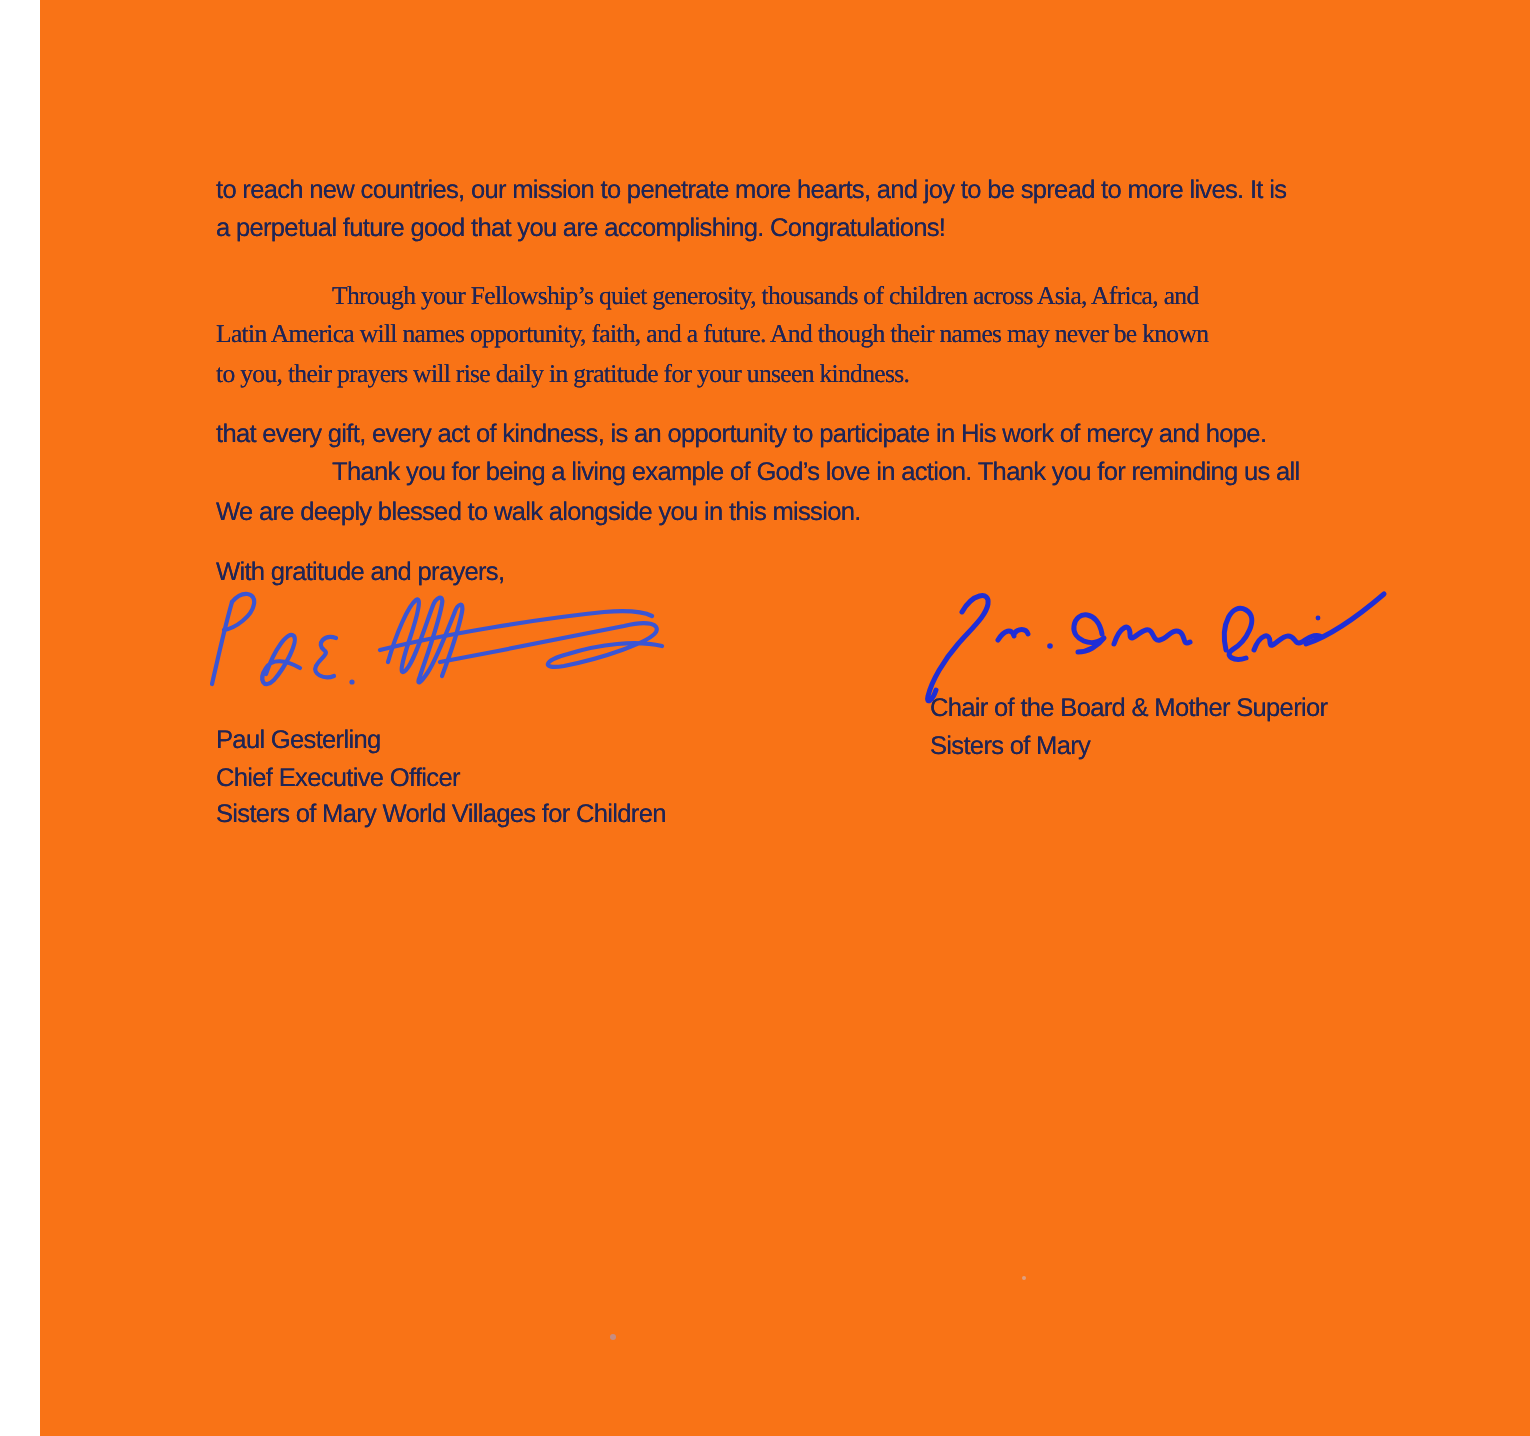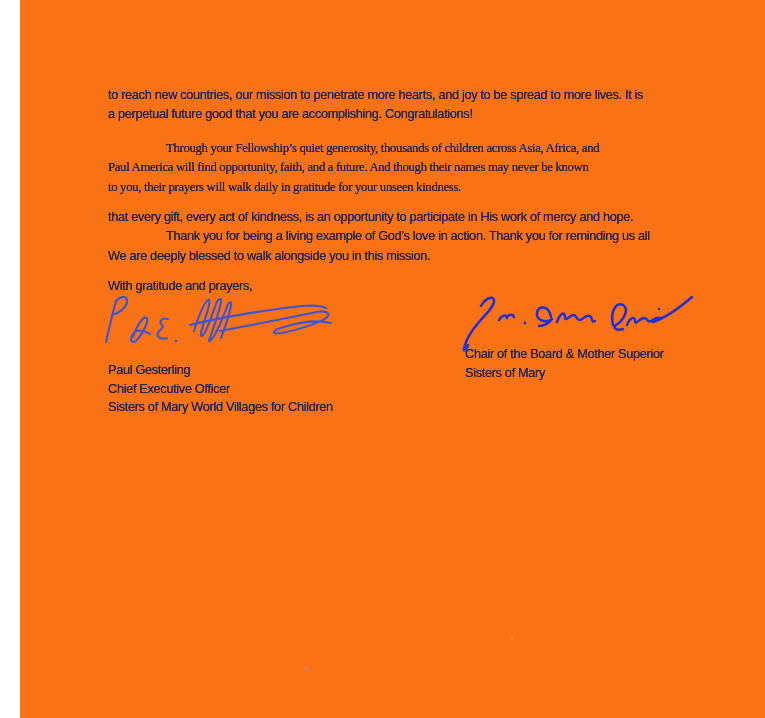--- a/index.html
+++ b/index.html
@@ -55,22 +55,22 @@
 
 <div class="page" style="color: rgb(31, 37, 86); background: #f97316; margin-left: 20px;">
 
   <div class="para p1">
     <div class="line">to reach new countries, our mission to penetrate more hearts, and joy to be spread to more lives. It is</div>
     <div class="line">a perpetual future good that you are accomplishing. Congratulations!</div>
   </div>
 
   <div class="para p2">
     <div class="line indent">Through your Fellowship’s quiet generosity, thousands of children across Asia, Africa, and</div>
-    <div class="line">Paul America will find opportunity, faith, and a future. And though their names may never be known</div>
-    <div class="line">to you, their prayers will walk daily in gratitude for your unseen kindness.</div>
+    <div class="line">Latin America will names opportunity, faith, and a future. And though their names may never be known</div>
+    <div class="line">to you, their prayers will rise daily in gratitude for your unseen kindness.</div>
   </div>
 
   <div class="para p3">
     <div class="line">that every gift, every act of kindness, is an opportunity to participate in His work of mercy and hope.</div>
     <div class="line indent">Thank you for being a living example of God’s love in action. Thank you for reminding us all</div>
     <div class="line">We are deeply blessed to walk alongside you in this mission.</div>
   </div>
 
   <div class="para closing">
     <div class="line">With gratitude and prayers,</div>

